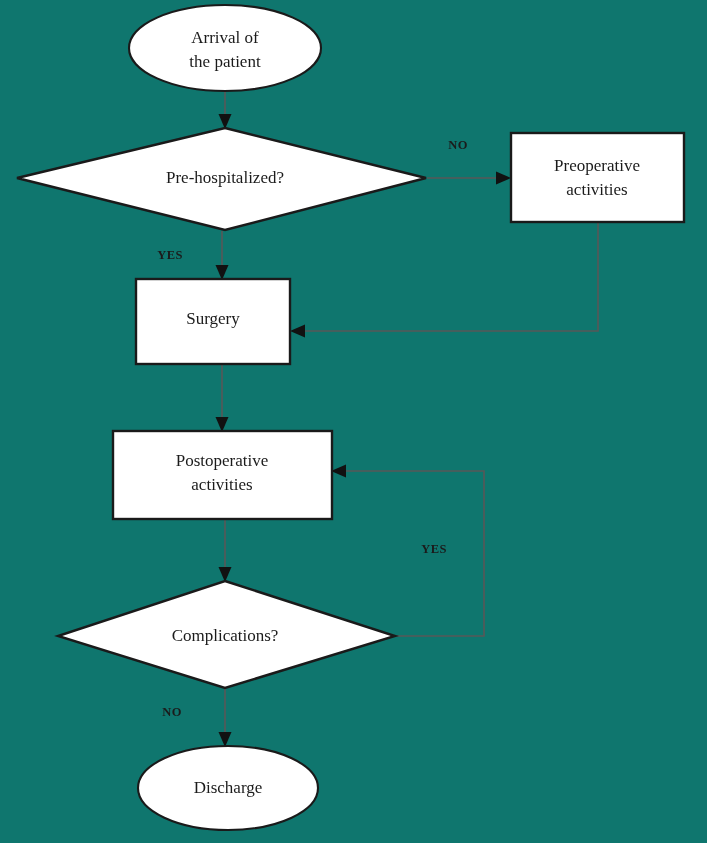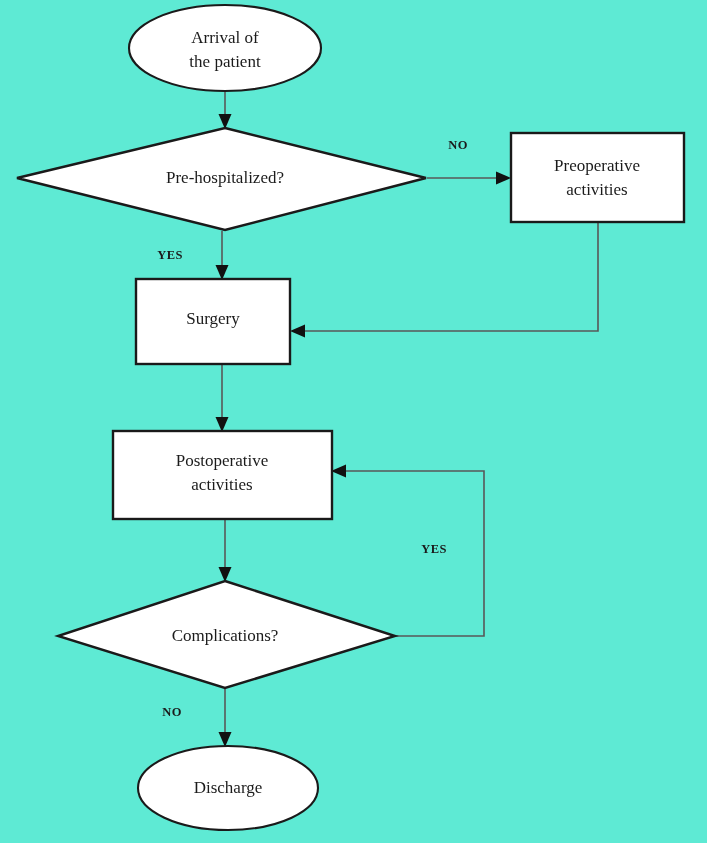--- a/index.html
+++ b/index.html
@@ -7,21 +7,21 @@
     padding: 0;
     background: #ffffff;
   }
   body {
     font-family: "Liberation Serif", "DejaVu Serif", serif;
   }
   #flowchart-canvas {
     position: relative;
     width: 707px;
     height: 843px;
-    background: #5eead4;
+    background: #0f766e;
     overflow: hidden;
   }
   #flow-svg {
     position: absolute;
     top: 0;
     left: 0;
     width: 707px;
     height: 843px;
   }
   .node-text {

